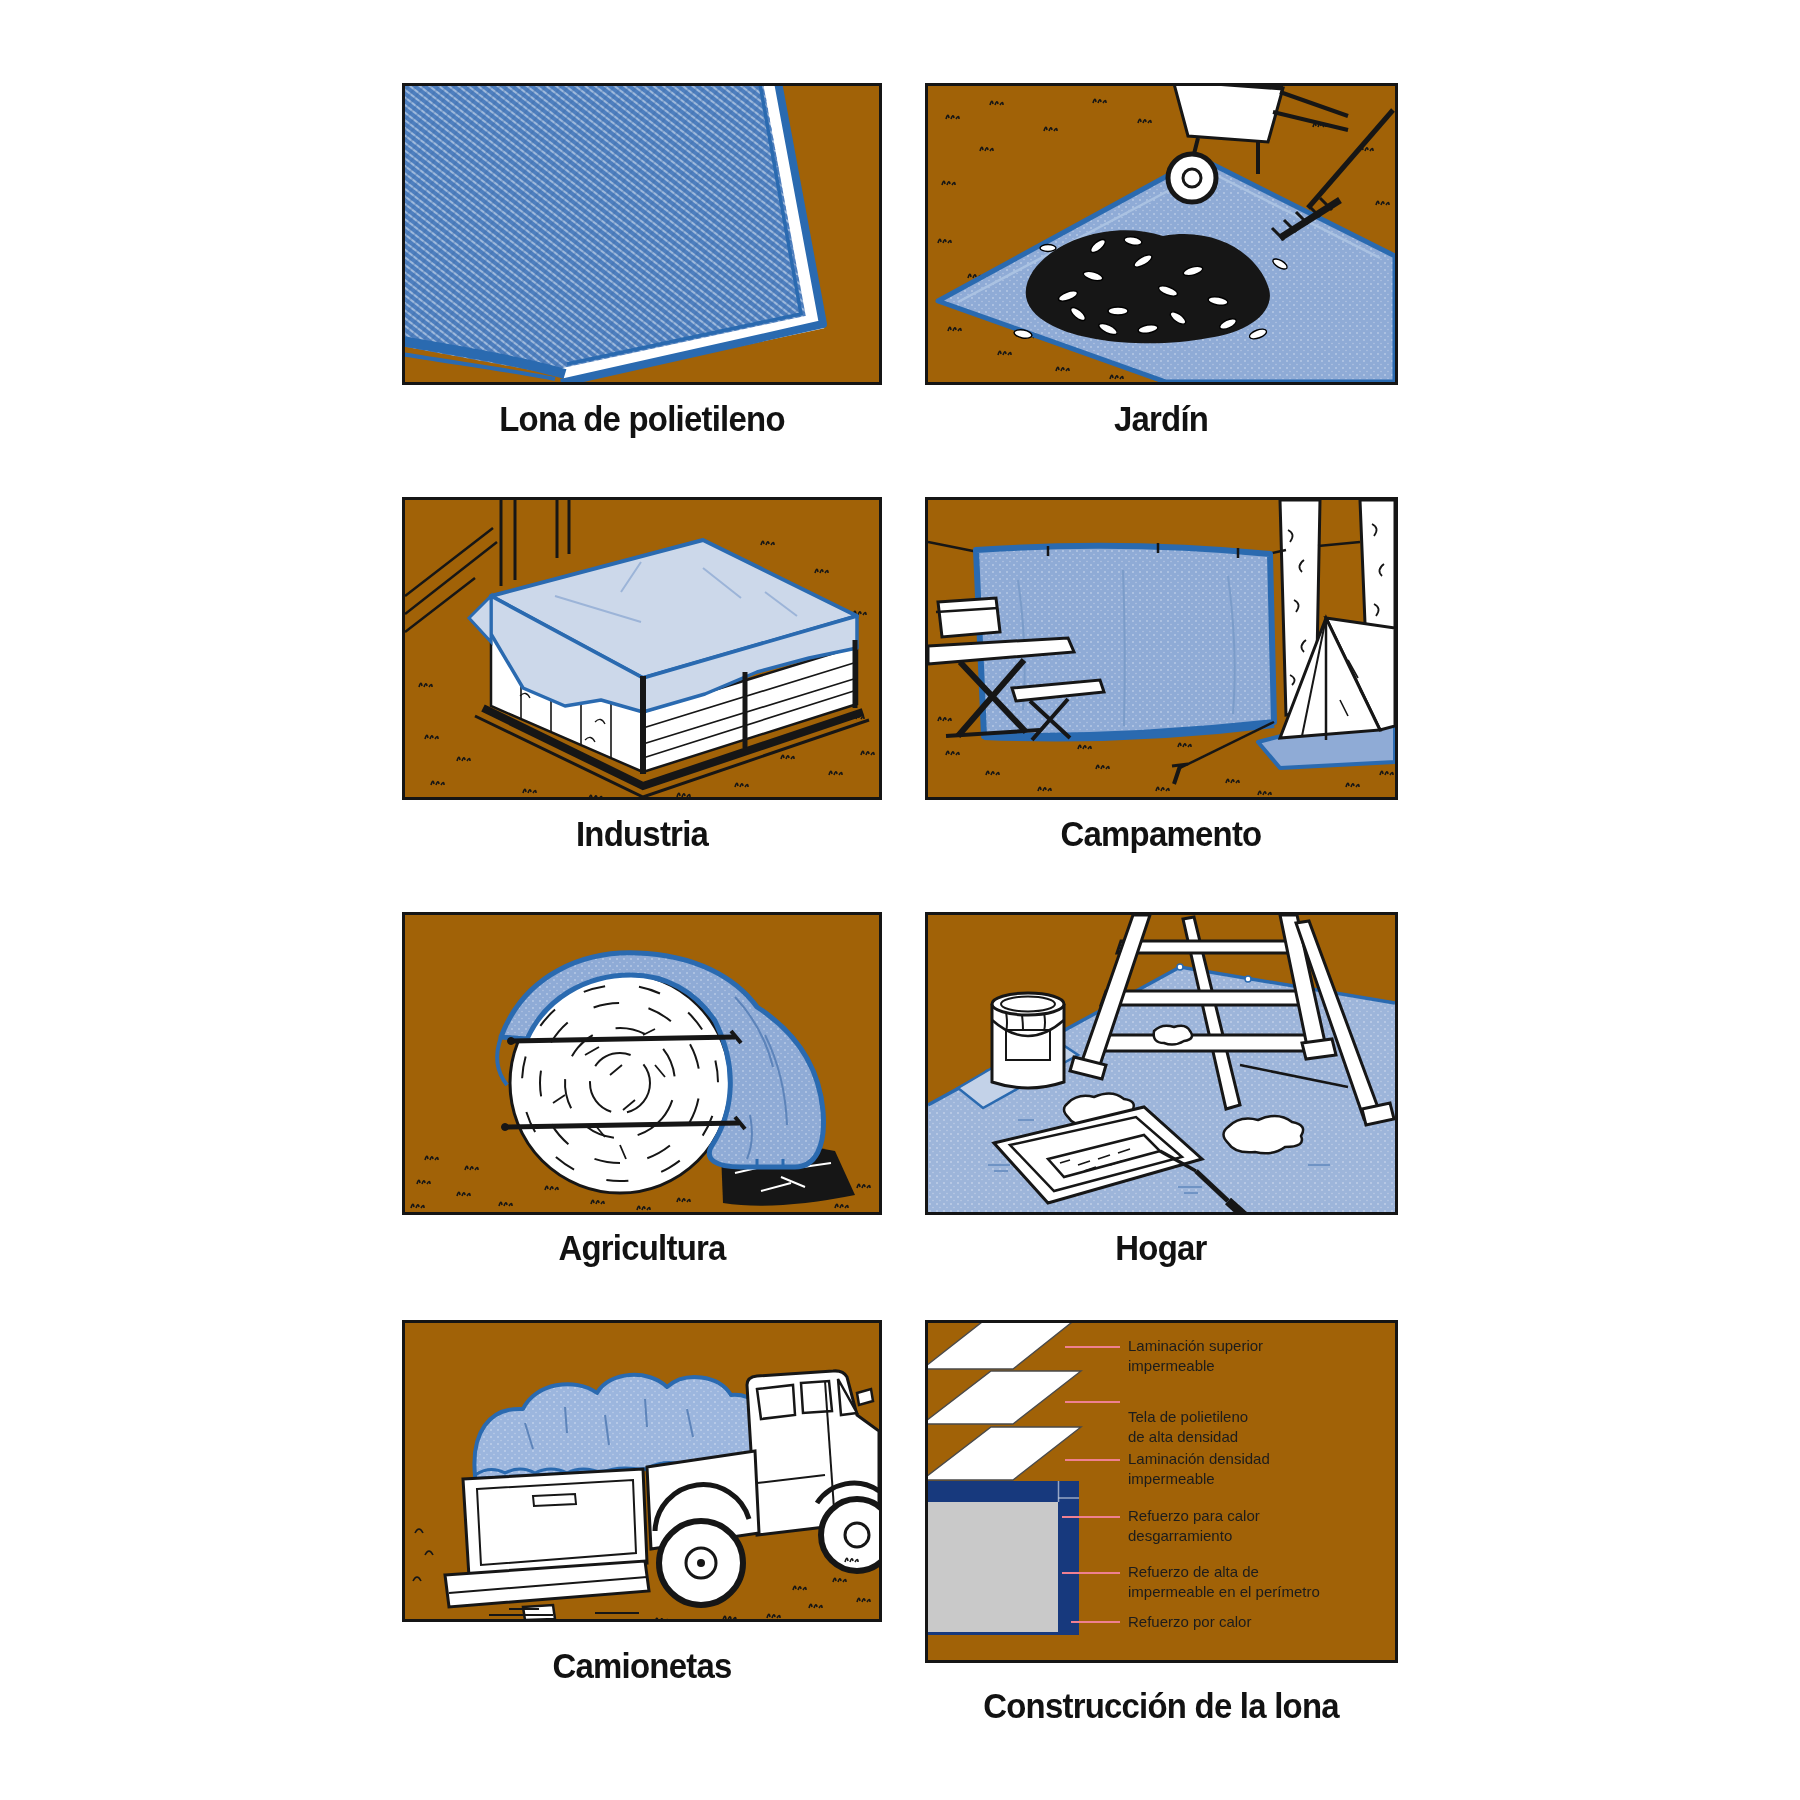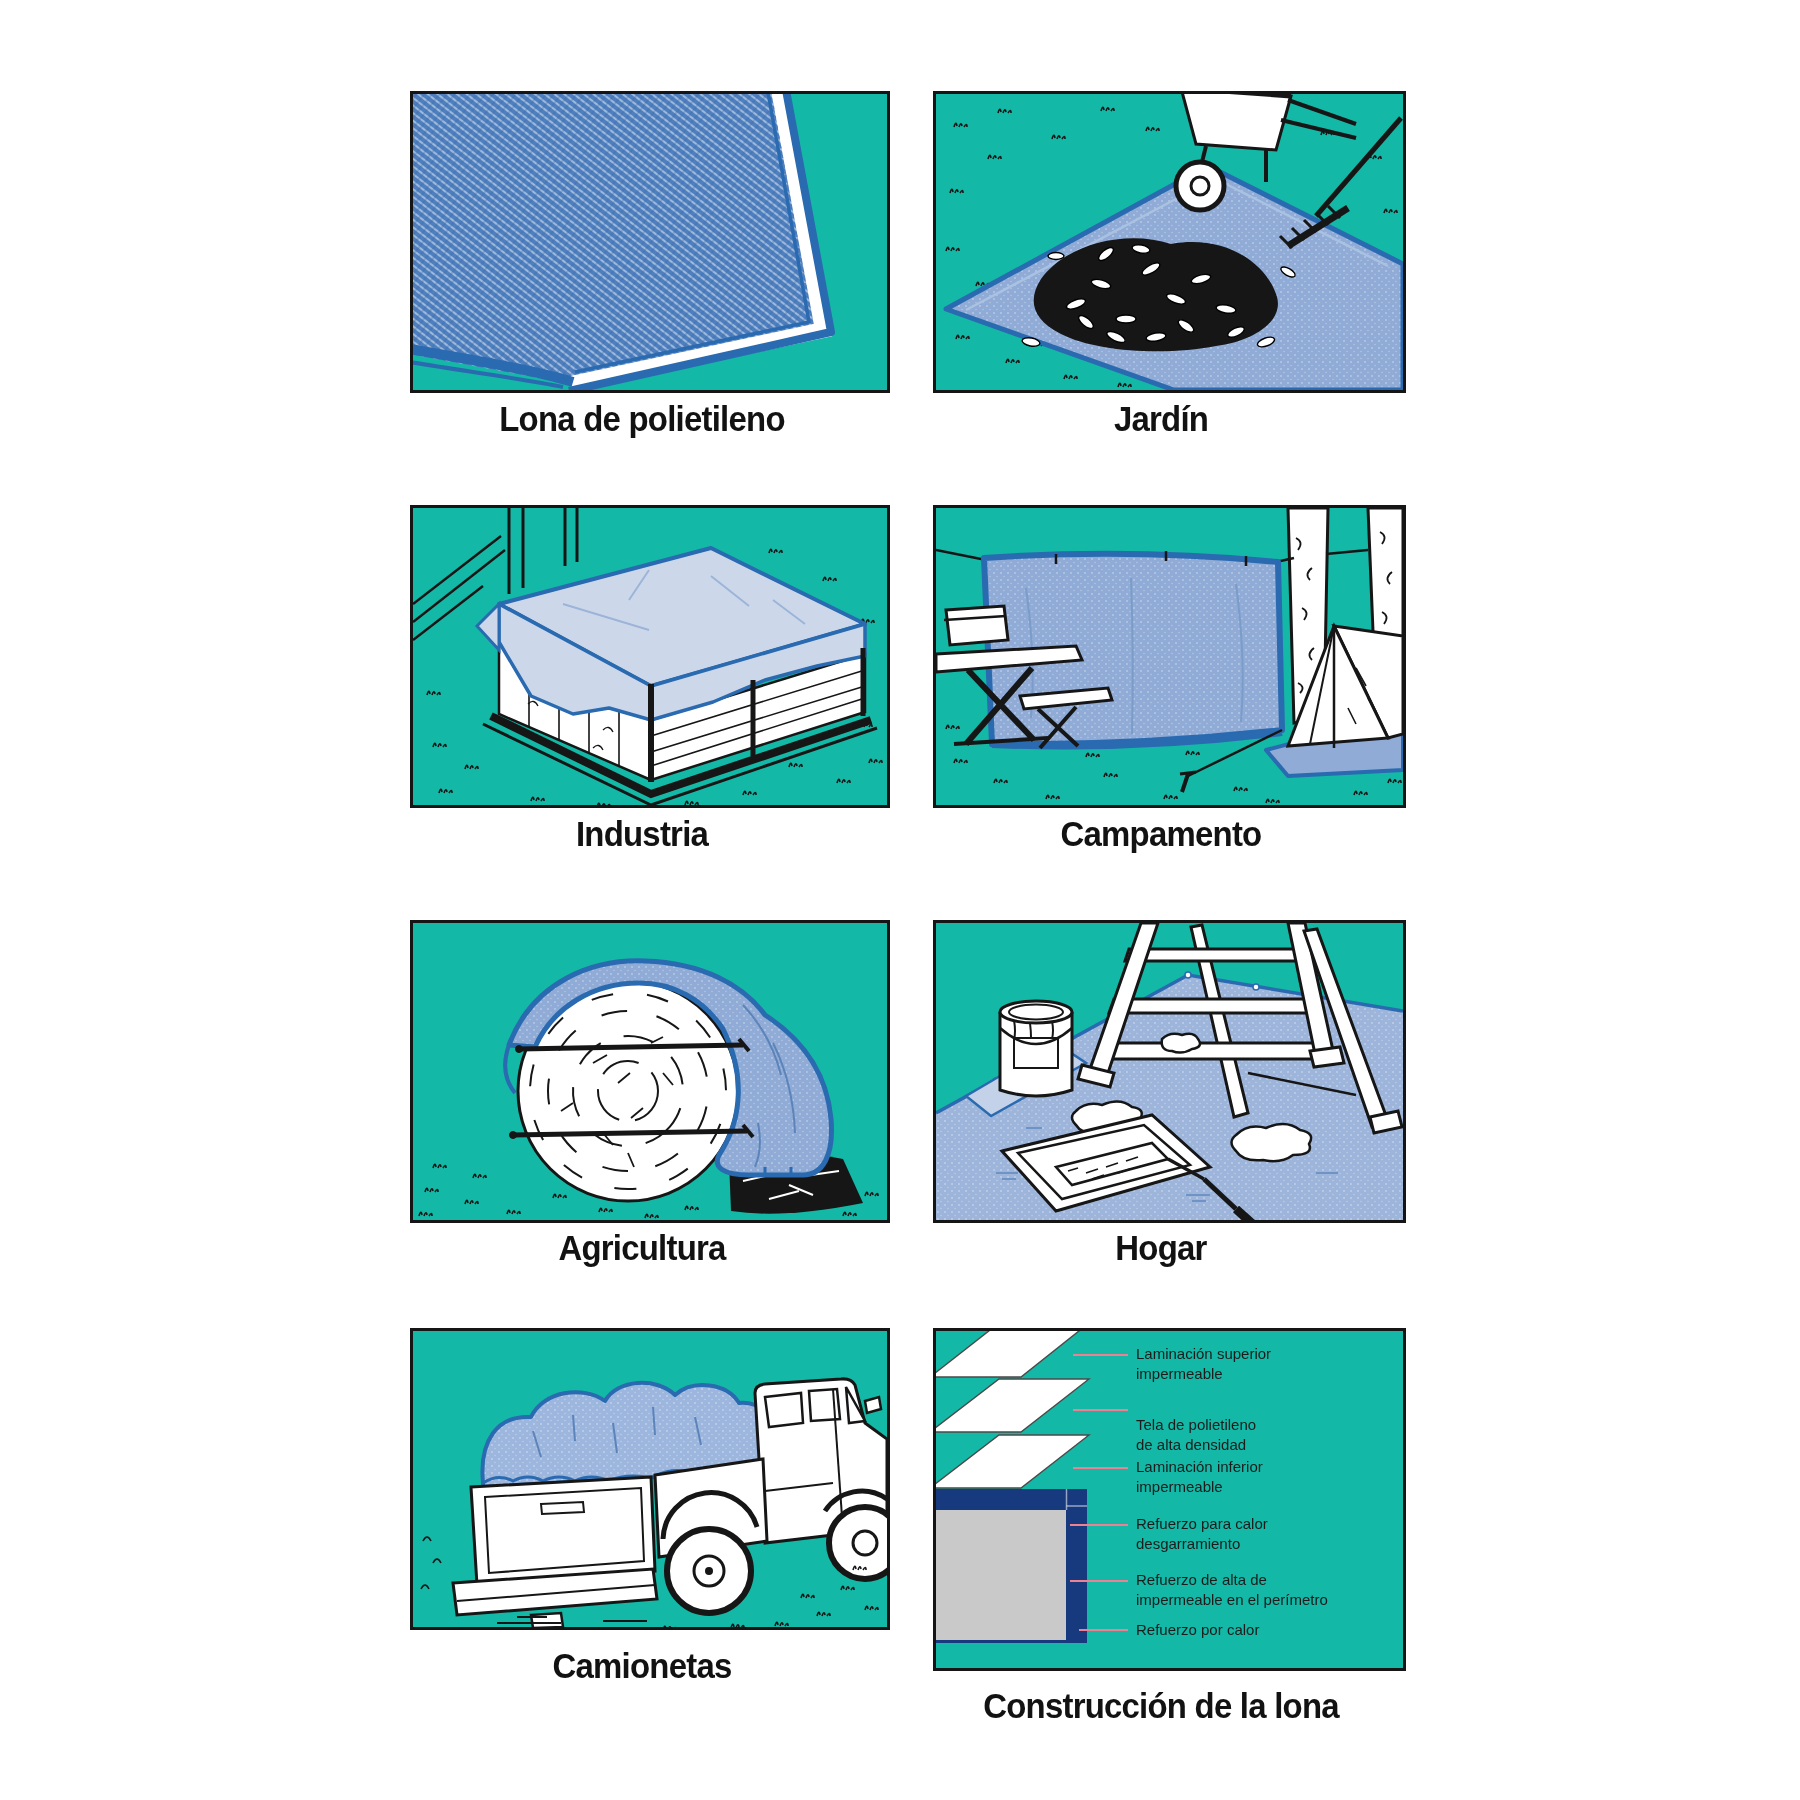--- a/index.html
+++ b/index.html
@@ -1,18 +1,18 @@
 <!DOCTYPE html>
 <html><head>
 <meta charset="utf-8">
 <style>
   html,body{margin:0;padding:0;background:#fff;}
   .page{position:relative;width:1800px;height:1800px;background:#ffffff;
         font-family:"Liberation Sans",sans-serif;overflow:hidden;}
-  .panel{position:absolute;margin:8px;border:3px solid #151515;background:#14b8a6;
+  .panel{position:absolute;margin:0;border:3px solid #151515;background:#a16207;
          box-sizing:border-box;}
   .panel svg{display:block;width:100%;height:100%;}
   .caption{position:absolute;transform:translateX(-50%) scaleX(.94);
            transform-origin:center top;font-weight:700;font-size:35px;
            letter-spacing:-.8px;color:#121212;white-space:nowrap;}
   .cons-labels{position:absolute;left:0;top:0;right:0;bottom:0;pointer-events:none;}
   .cons-label{position:absolute;left:200px;font-size:15px;line-height:20px;
               color:#1c1c1c;letter-spacing:0;}
   .cons-label span{display:block;}
 </style>
@@ -449,21 +449,21 @@
     <div class="cons-labels">
       <div class="cons-label" style="top:13px">
         <span>Laminación superior</span>
         <span>impermeable</span>
       </div>
       <div class="cons-label" style="top:84px">
         <span>Tela de polietileno</span>
         <span>de alta densidad</span>
       </div>
       <div class="cons-label" style="top:126px">
-        <span>Laminación inferior</span>
+        <span>Laminación densidad</span>
         <span>impermeable</span>
       </div>
       <div class="cons-label" style="top:183px">
         <span>Refuerzo para calor</span>
         <span>desgarramiento</span>
       </div>
       <div class="cons-label" style="top:239px">
         <span>Refuerzo de alta de</span>
         <span>impermeable en el perímetro</span>
       </div>

